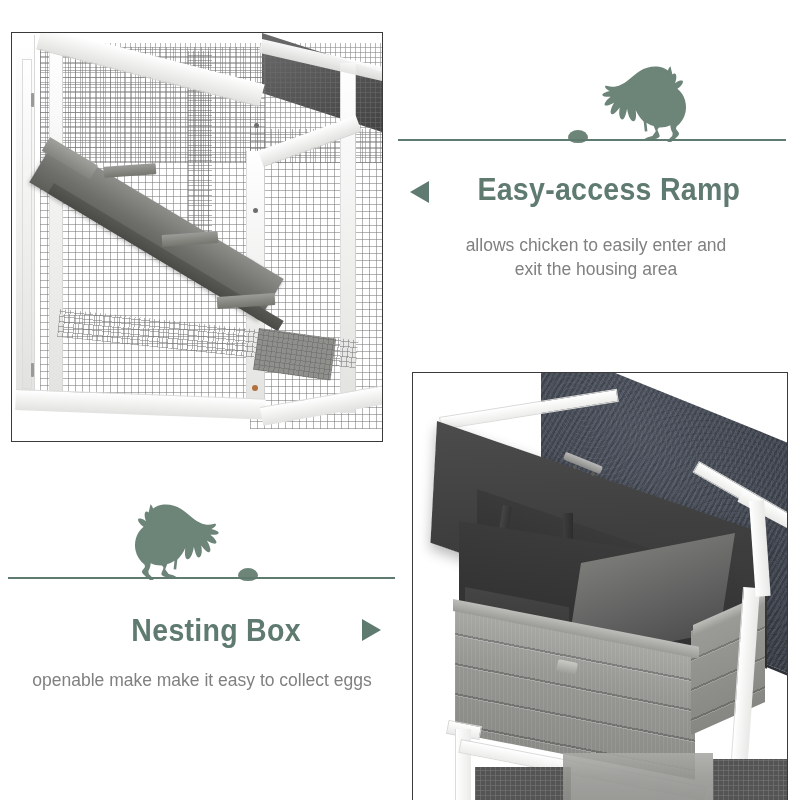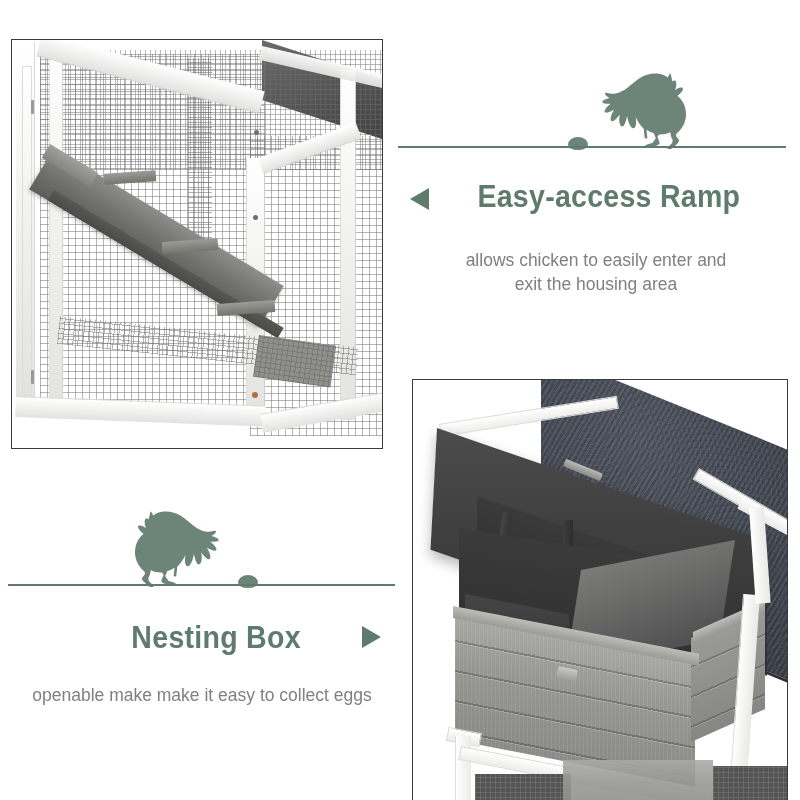--- a/index.html
+++ b/index.html
@@ -3,21 +3,21 @@
 <meta charset="utf-8">
 <style>
   html,body{margin:0;padding:0;}
   body{
     width:800px;height:800px;
     background:#ffffff;
     font-family:"Liberation Sans", sans-serif;
     overflow:hidden;
     position:relative;
   }
-  .stage{position:absolute;left:0;top:15px;width:800px;height:692px;}
+  .stage{position:absolute;left:0;top:8px;width:800px;height:692px;}
 
   
   .photo-panel{
     position:absolute;
     background:#ffffff;
     border:1.6px solid #3a3a3a;
     overflow:hidden;
     box-sizing:border-box;
   }
   #photo-ramp{left:11px;top:24px;width:372px;height:410px;}
@@ -54,21 +54,20 @@
     white-space:nowrap;
     font-stretch:condensed;
     transform:scaleX(.92);
   }
   .feature-desc{
     position:absolute;
     color:#808080;
     font-size:17.5px;
     line-height:24px;
     text-align:center;
-    margin-top:8px;
   }
   .arrow{position:absolute;width:0;height:0;}
   .arrow-left{
     border-top:11px solid transparent;
     border-bottom:11px solid transparent;
     border-right:19px solid #5f7a6e;
   }
   .arrow-right{
     border-top:11px solid transparent;
     border-bottom:11px solid transparent;

